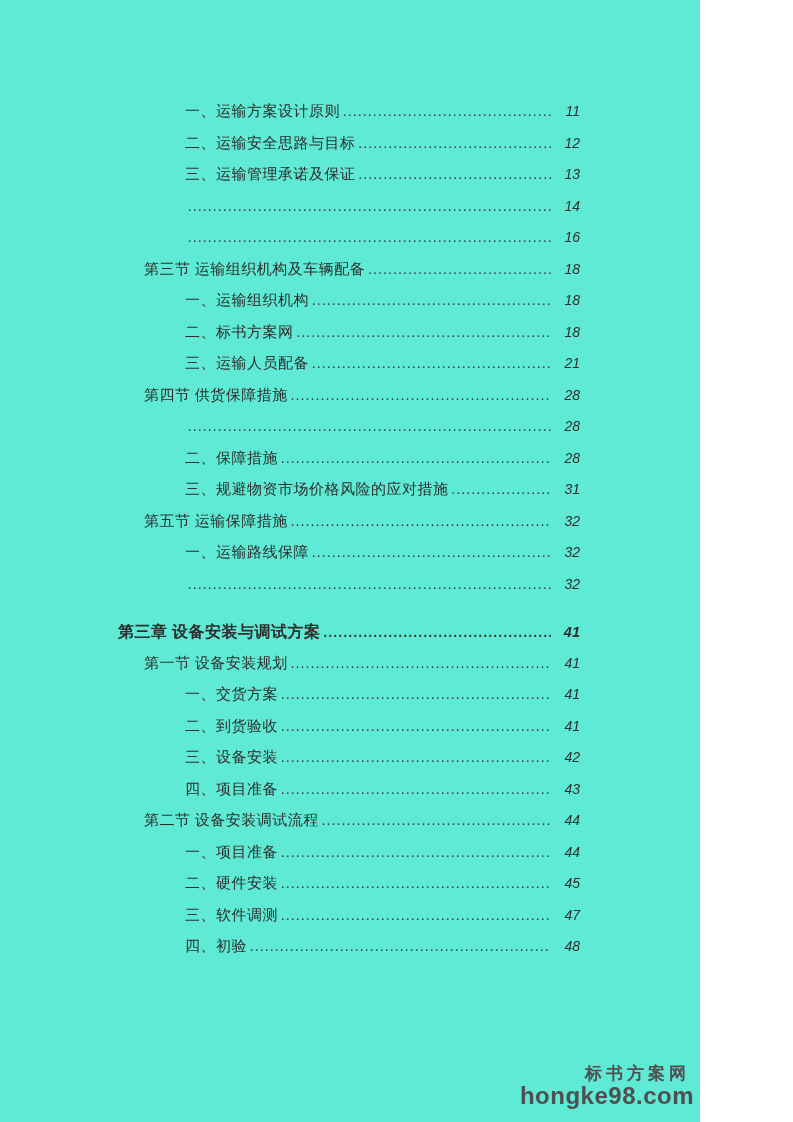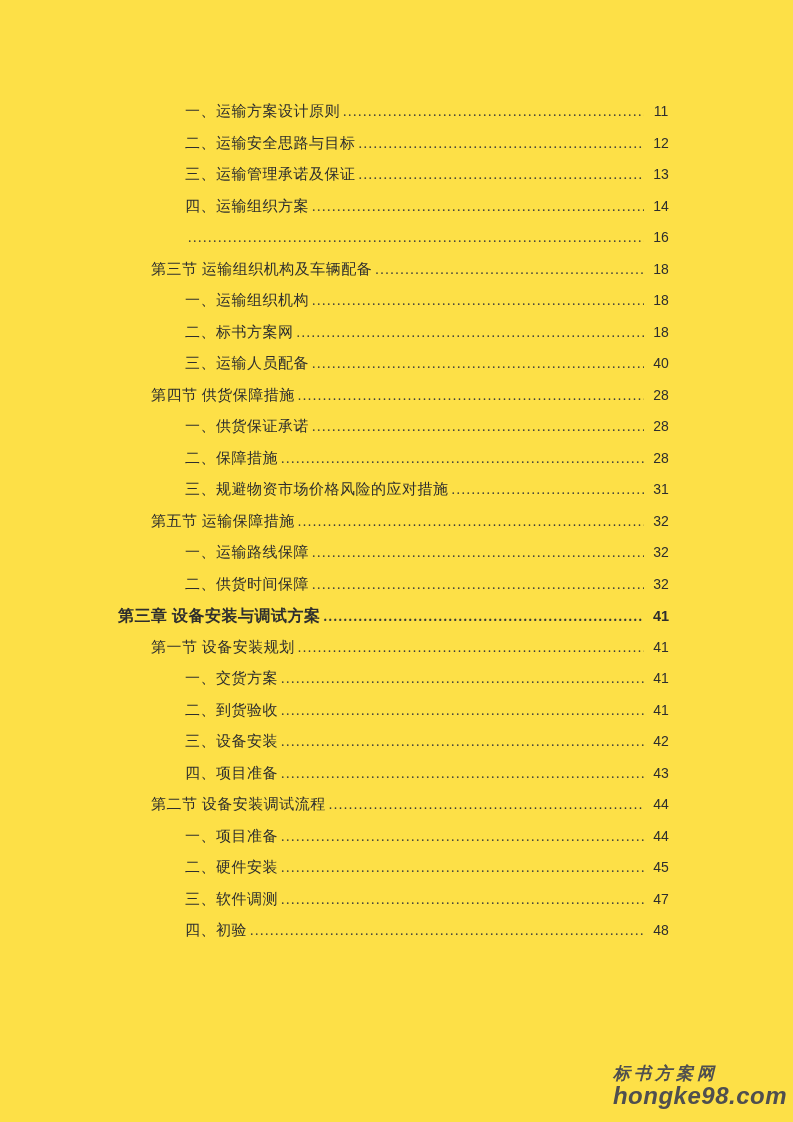--- a/index.html
+++ b/index.html
@@ -5,23 +5,23 @@
   html, body {
     margin: 0;
     padding: 0;
     width: 793px;
     height: 1122px;
     background: #ffffff;
     overflow: hidden;
   }
   .page {
     position: relative;
-    width: 793px;
+    width: 700px;
     height: 1122px;
-    background: #fde047;
+    background: #5eead4;
     font-family: "Liberation Serif", "DejaVu Serif", serif;
     color: #2e2e2e;
   }
   .toc {
     position: absolute;
     top: 96px;
     left: 118px;
     right: 120px;
   }
   .toc-row {
@@ -29,22 +29,23 @@
     align-items: baseline;
     height: 31.5px;
     line-height: 31.5px;
     font-size: 15px;
     cursor: pointer;
   }
   .toc-row.level-chapter {
     margin-left: 0;
     font-weight: bold;
     font-size: 16px;
-  }
-  .toc-row.level-section { margin-left: 33px; }
+    margin-top: 16px;
+  }
+  .toc-row.level-section { margin-left: 26px; }
   .toc-row.level-item    { margin-left: 67px; }
   .toc-label {
     flex: 0 0 auto;
     white-space: nowrap;
     letter-spacing: 0.5px;
   }
   .toc-dots {
     flex: 1 1 auto;
     min-width: 0;
     overflow: hidden;
@@ -54,32 +55,32 @@
   }
   .toc-dots::after {
     content: "........................................................................................................................................................................................................................";
     font-size: 14px;
     letter-spacing: 1.5px;
   }
   .level-chapter .toc-dots::after { font-weight: bold; }
   .toc-page {
     flex: 0 0 auto;
     min-width: 24px;
-    text-align: center;
+    text-align: right;
     font-family: "Liberation Sans", "DejaVu Sans", sans-serif;
     font-size: 14px;
+    font-style: italic;
   }
   .level-chapter .toc-page { font-weight: bold; font-size: 14.5px; }
   .watermark {
     position: absolute;
     right: 6px;
     bottom: 14px;
-    text-align: left;
+    text-align: right;
     line-height: 1.0;
-    font-style: italic;
   }
   .wm-name {
     font-family: "Liberation Sans", "DejaVu Sans", sans-serif;
     font-weight: bold;
     font-size: 17px;
     letter-spacing: 4px;
     color: #4f4f4f;
     padding-right: 4px;
     margin-bottom: 2px;
   }
@@ -110,21 +111,20 @@
         <span class="toc-page">12</span>
       </div>
 
       <div class="toc-row level-item">
         <span class="toc-label">三、运输管理承诺及保证</span>
         <span class="toc-dots"></span>
         <span class="toc-page">13</span>
       </div>
 
       <div class="toc-row level-item">
-        <span class="toc-label">四、运输组织方案</span>
         <span class="toc-dots"></span>
         <span class="toc-page">14</span>
       </div>
 
       <div class="toc-row level-item">
         <span class="toc-dots"></span>
         <span class="toc-page">16</span>
       </div>
 
 
@@ -142,32 +142,31 @@
 
       <div class="toc-row level-item">
         <span class="toc-label">二、标书方案网</span>
         <span class="toc-dots"></span>
         <span class="toc-page">18</span>
       </div>
 
       <div class="toc-row level-item">
         <span class="toc-label">三、运输人员配备</span>
         <span class="toc-dots"></span>
-        <span class="toc-page">40</span>
+        <span class="toc-page">21</span>
       </div>
 
 
       <div class="toc-row level-section">
         <span class="toc-label">第四节 供货保障措施</span>
         <span class="toc-dots"></span>
         <span class="toc-page">28</span>
       </div>
 
       <div class="toc-row level-item">
-        <span class="toc-label">一、供货保证承诺</span>
         <span class="toc-dots"></span>
         <span class="toc-page">28</span>
       </div>
 
       <div class="toc-row level-item">
         <span class="toc-label">二、保障措施</span>
         <span class="toc-dots"></span>
         <span class="toc-page">28</span>
       </div>
 
@@ -183,21 +182,20 @@
         <span class="toc-page">32</span>
       </div>
 
       <div class="toc-row level-item">
         <span class="toc-label">一、运输路线保障</span>
         <span class="toc-dots"></span>
         <span class="toc-page">32</span>
       </div>
 
       <div class="toc-row level-item">
-        <span class="toc-label">二、供货时间保障</span>
         <span class="toc-dots"></span>
         <span class="toc-page">32</span>
       </div>
 
       <div class="toc-row level-chapter">
         <span class="toc-label">第三章 设备安装与调试方案</span>
         <span class="toc-dots"></span>
         <span class="toc-page">41</span>
       </div>
 

